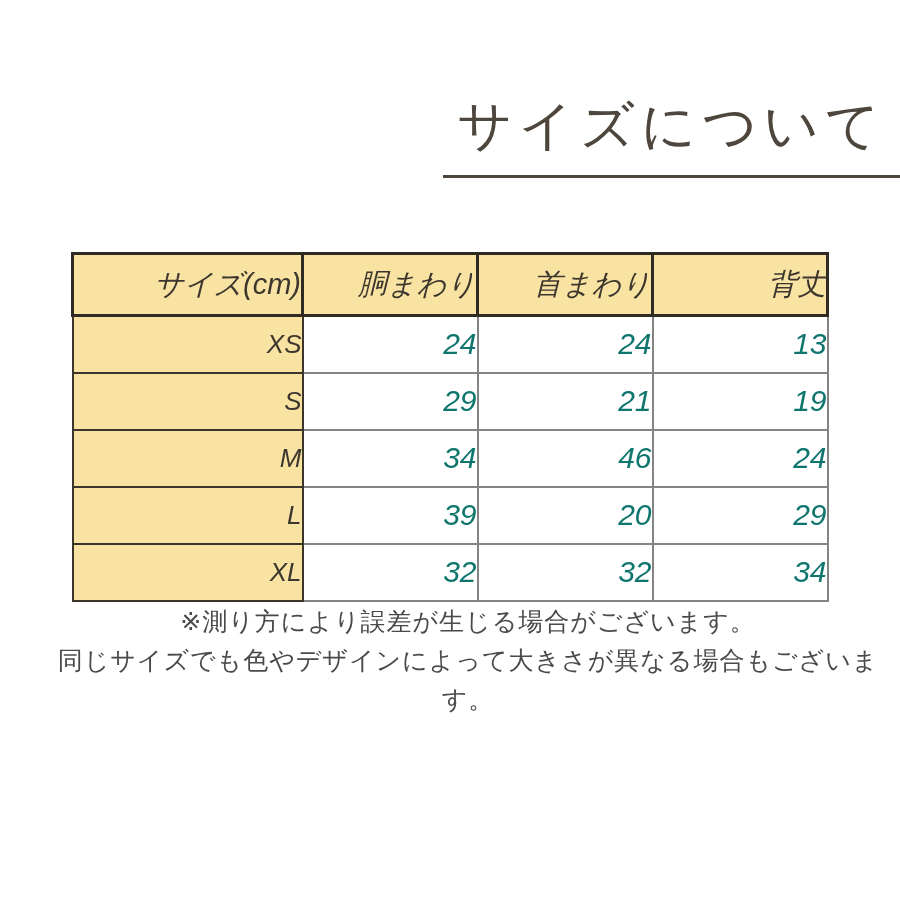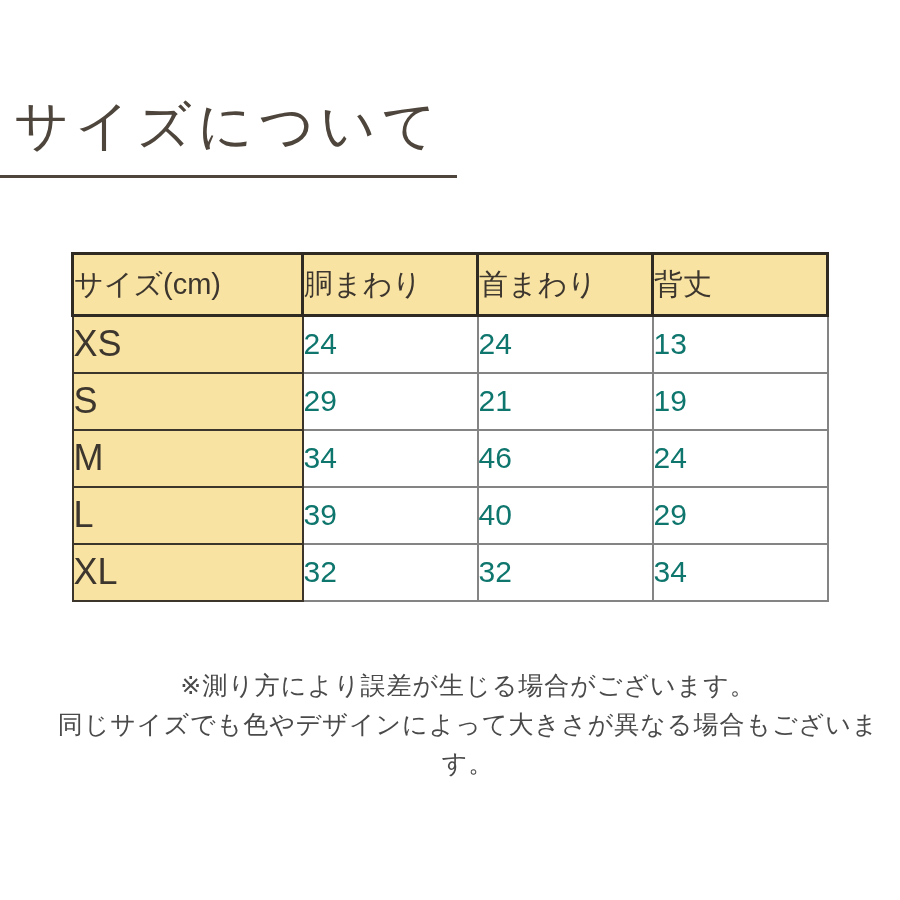--- a/index.html
+++ b/index.html
@@ -5,69 +5,69 @@
   * { margin:0; padding:0; box-sizing:border-box; }
   html, body { background:#ffffff; }
   body {
     width:900px; height:900px;
     font-family:"Liberation Sans","DejaVu Sans",sans-serif;
     overflow:hidden;
   }
   .page { width:900px; height:900px; position:relative; background:#ffffff; }
 
   
-  .title-wrap { text-align:left; padding-top:90px; }
+  .title-wrap { text-align:right; padding-top:90px; }
   .page-title {
     display:inline-block;
     font-size:54px;
     font-weight:400;
     color:#4e463c;
     letter-spacing:6px;
     padding:0 14px 12px 14px;
     border-bottom:3px solid #4e463c;
   }
 
   
   .size-table {
     border-collapse:collapse;
     table-layout:fixed;
     width:756px;
     margin:74px auto 0 auto;
   }
   .col-size { width:230px; }
   .col-val  { width:175px; }
   .size-table th, .size-table td {
-    text-align:left;
+    text-align:right;
     vertical-align:middle;
     font-weight:400;
+    font-style:italic;
   }
   .size-table thead th {
     height:62px;
     background:#f8e3a2;
     border:3px solid #2f2a22;
     font-size:29px;
     color:#3c362e;
   }
   .size-table tbody tr { height:57px; }
   .size-table tbody th {
     background:#f8e3a2;
     border:2px solid #3b352b;
-    font-size:36px;
+    font-size:26px;
     color:#3c362e;
   }
   .size-table tbody td {
     background:#ffffff;
     border:2px solid #848484;
     font-size:30px;
     color:#0f766e;
   }
 
   
   .notes {
-    margin-top:64px;
     text-align:center;
     font-size:25px;
     line-height:39px;
     color:#4a4a4a;
     letter-spacing:1px;
     padding-left:36px;
   }
 </style>
 </head>
 <body>
@@ -108,21 +108,21 @@
         </tr>
         <tr>
           <th>M</th>
           <td>34</td>
           <td>46</td>
           <td>24</td>
         </tr>
         <tr>
           <th>L</th>
           <td>39</td>
-          <td>40</td>
+          <td>20</td>
           <td>29</td>
         </tr>
         <tr>
           <th>XL</th>
           <td>32</td>
           <td>32</td>
           <td>34</td>
         </tr>
       </tbody>
   </table>

